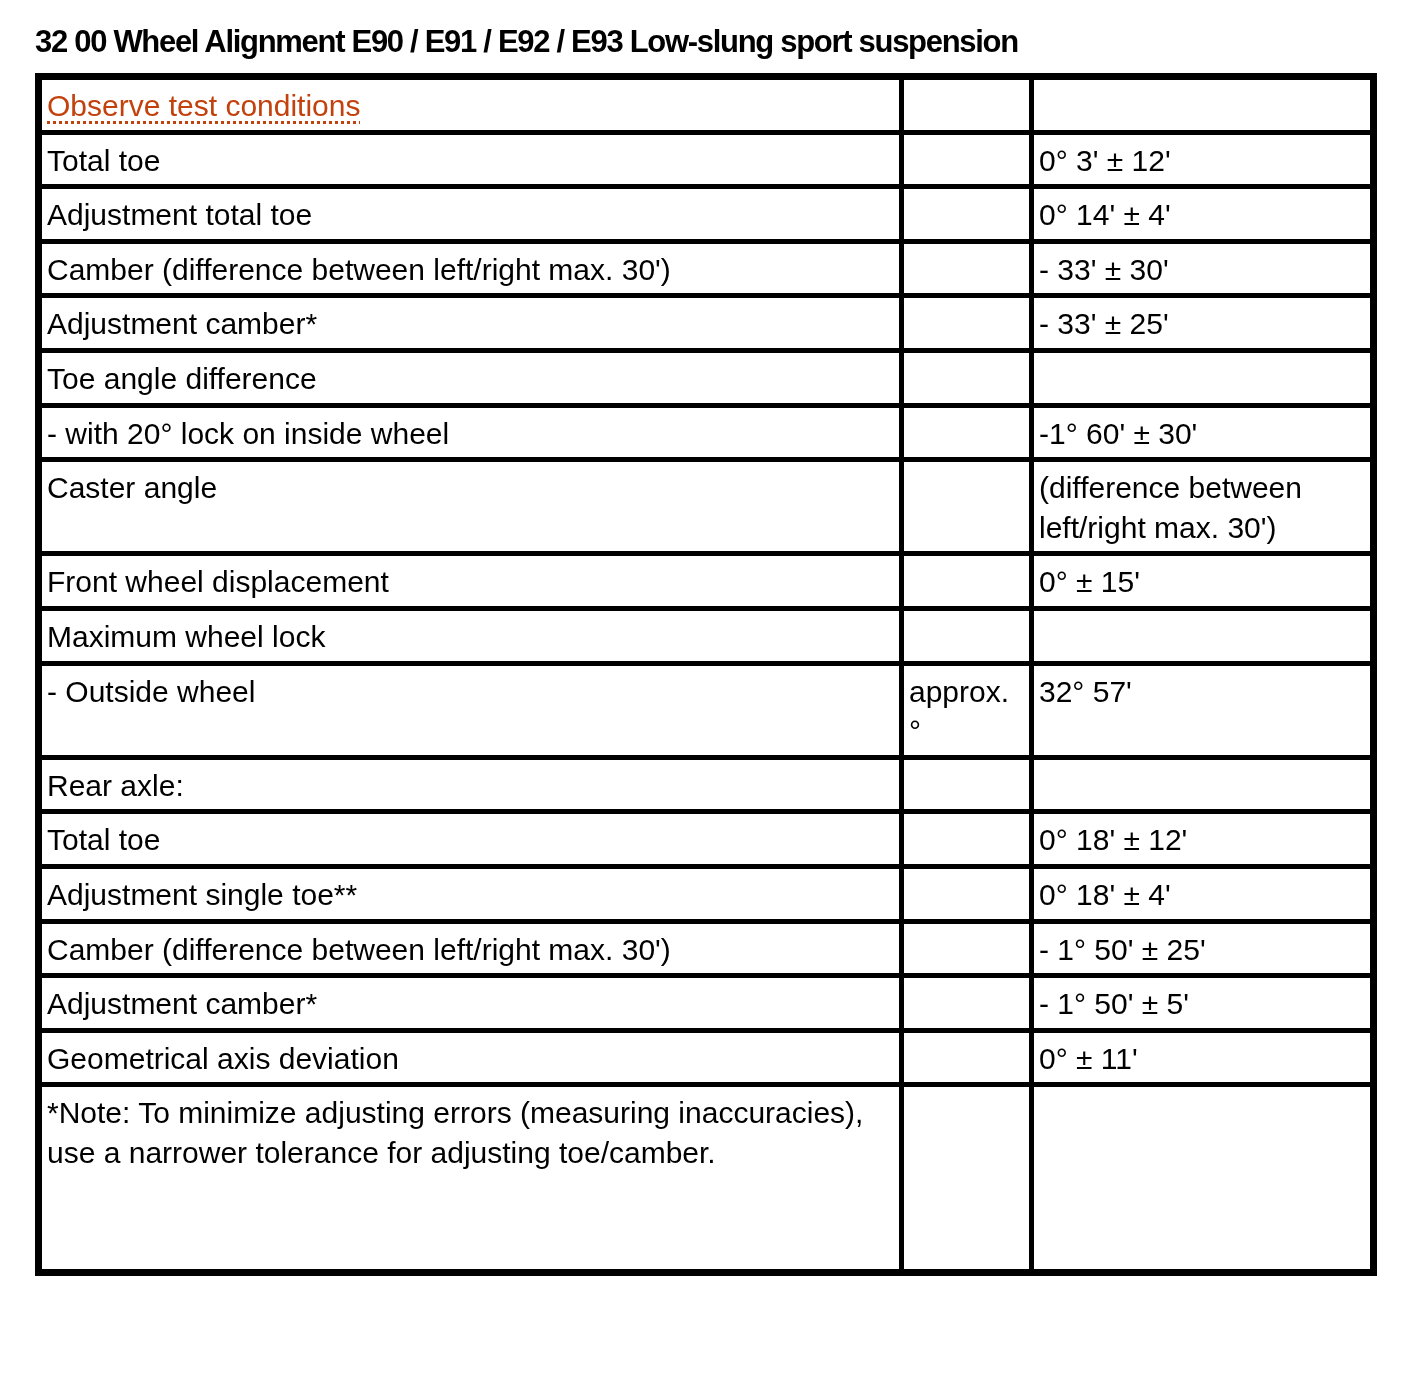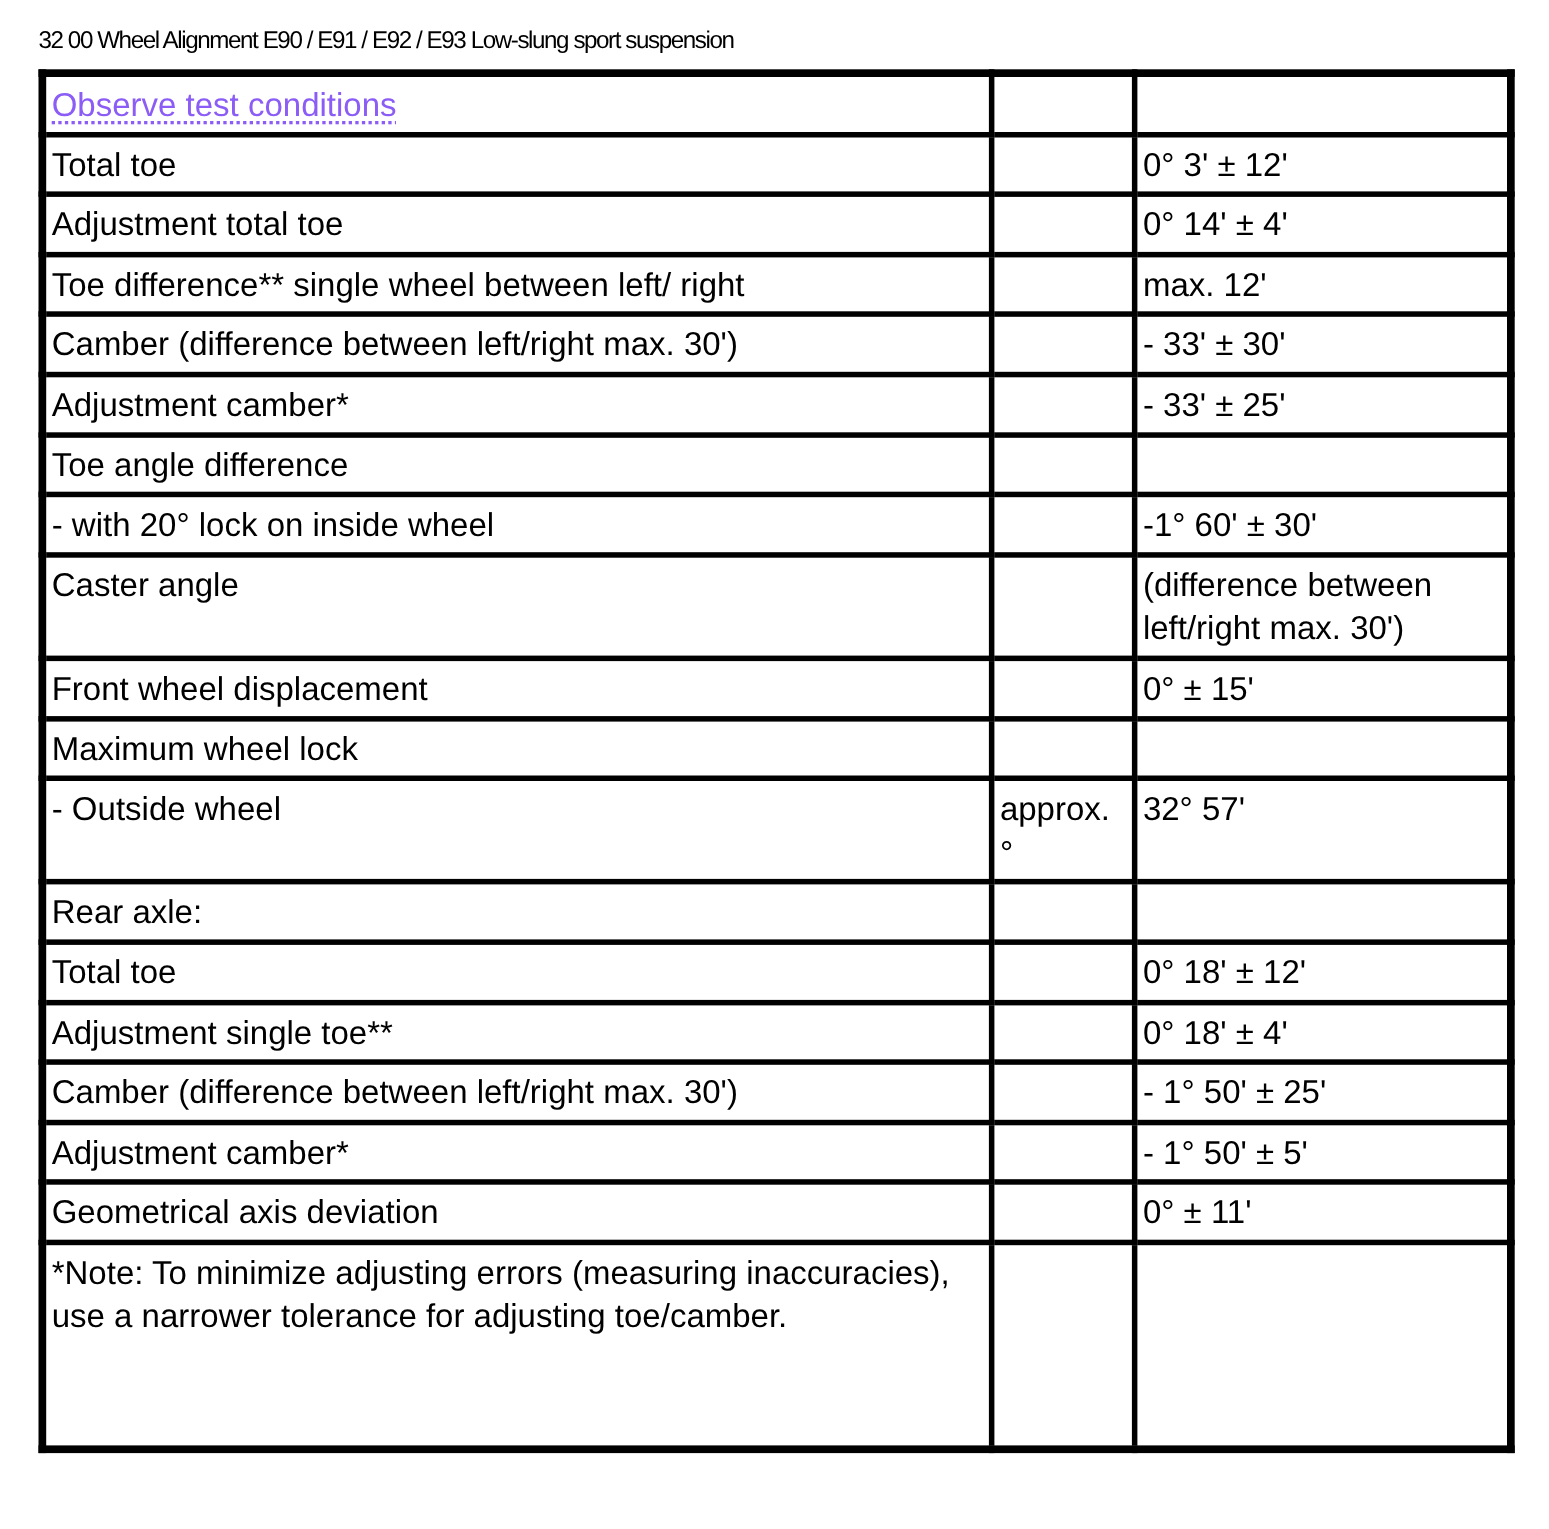--- a/index.html
+++ b/index.html
@@ -12,22 +12,22 @@
     height: 1390px;
     font-family: "Liberation Sans", sans-serif;
     color: #000;
     overflow: hidden;
   }
   .page {
     padding: 24px 0 0 35px;
   }
   .doc-title {
     margin: 0 0 13px 0;
-    font-size: 22px;
-    font-weight: normal;
+    font-size: 31px;
+    font-weight: bold;
     letter-spacing: -1.3px;
     white-space: nowrap;
   }
   table.spec-table {
     border-collapse: collapse;
     table-layout: fixed;
     width: 1335px;
     border: 7px solid #000;
   }
   col.c-label { width: 863px; }
@@ -40,21 +40,21 @@
     font-size: 30px;
     line-height: 1.32;
     overflow: hidden;
     word-wrap: break-word;
   }
   tr.v-link  { height: 53px; }
   tr.v-normal { height: 49px; }
   tr.v-tall  { height: 91px; }
   tr.v-notes { height: 188px; }
   .link-text {
-    color: #8b5cf6;
+    color: #c2410c;
     text-decoration: underline;
     text-decoration-style: dotted;
     text-decoration-thickness: 3px;
     text-underline-offset: 5px;
     cursor: pointer;
   }
   td .note-para { margin: 0 0 20px 0; }
   td .note-para:last-child { margin-bottom: 0; }
 </style>
 </head>
@@ -77,25 +77,20 @@
         </tr>
         <tr class="v-normal">
           <td>Total toe</td>
           <td></td>
           <td>0° 3' ± 12'</td>
         </tr>
         <tr class="v-normal">
           <td>Adjustment total toe</td>
           <td></td>
           <td>0° 14' ± 4'</td>
-        </tr>
-        <tr class="v-normal">
-          <td>Toe difference** single wheel between left/ right</td>
-          <td></td>
-          <td>max. 12'</td>
         </tr>
         <tr class="v-normal">
           <td>Camber (difference between left/right max. 30')</td>
           <td></td>
           <td>- 33' ± 30'</td>
         </tr>
         <tr class="v-normal">
           <td>Adjustment camber*</td>
           <td></td>
           <td>- 33' ± 25'</td>

